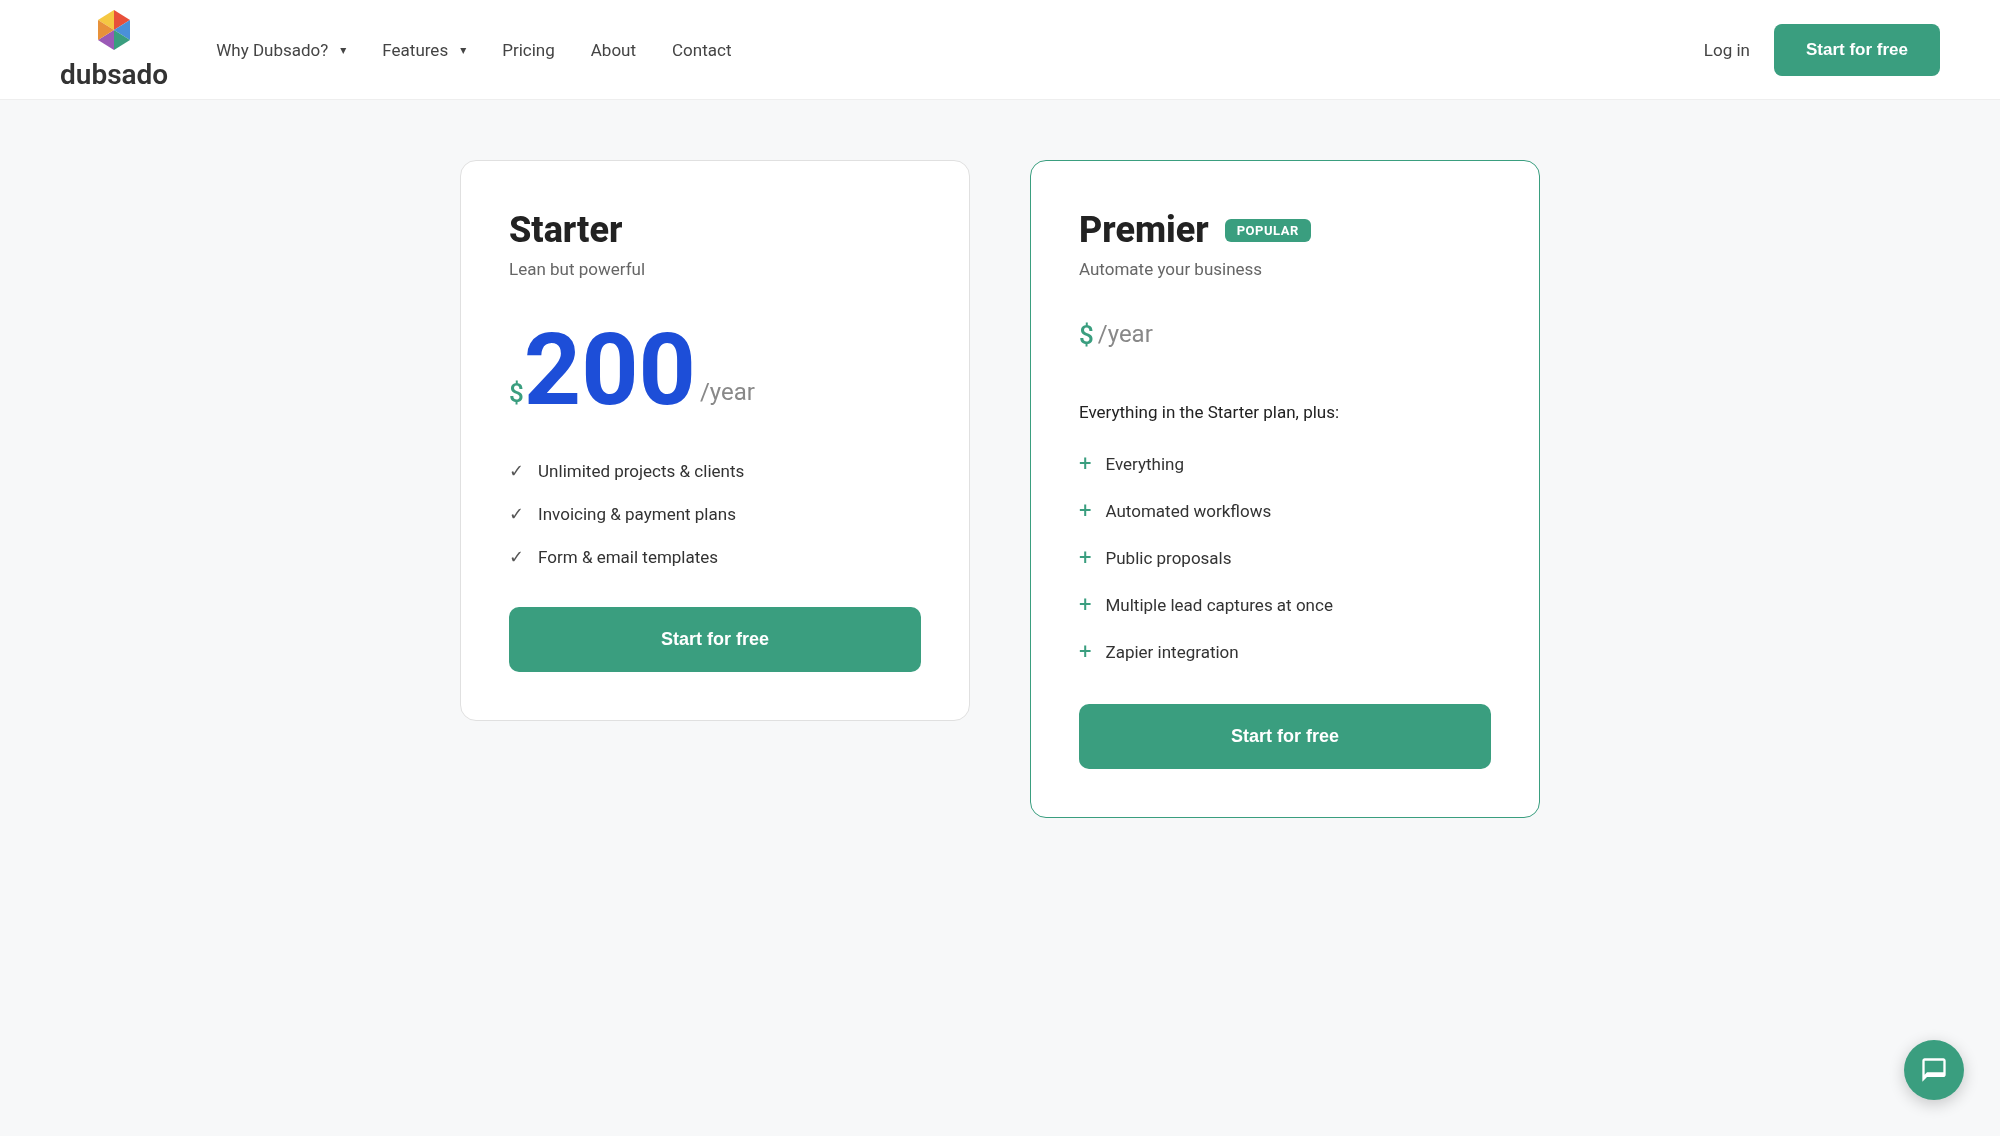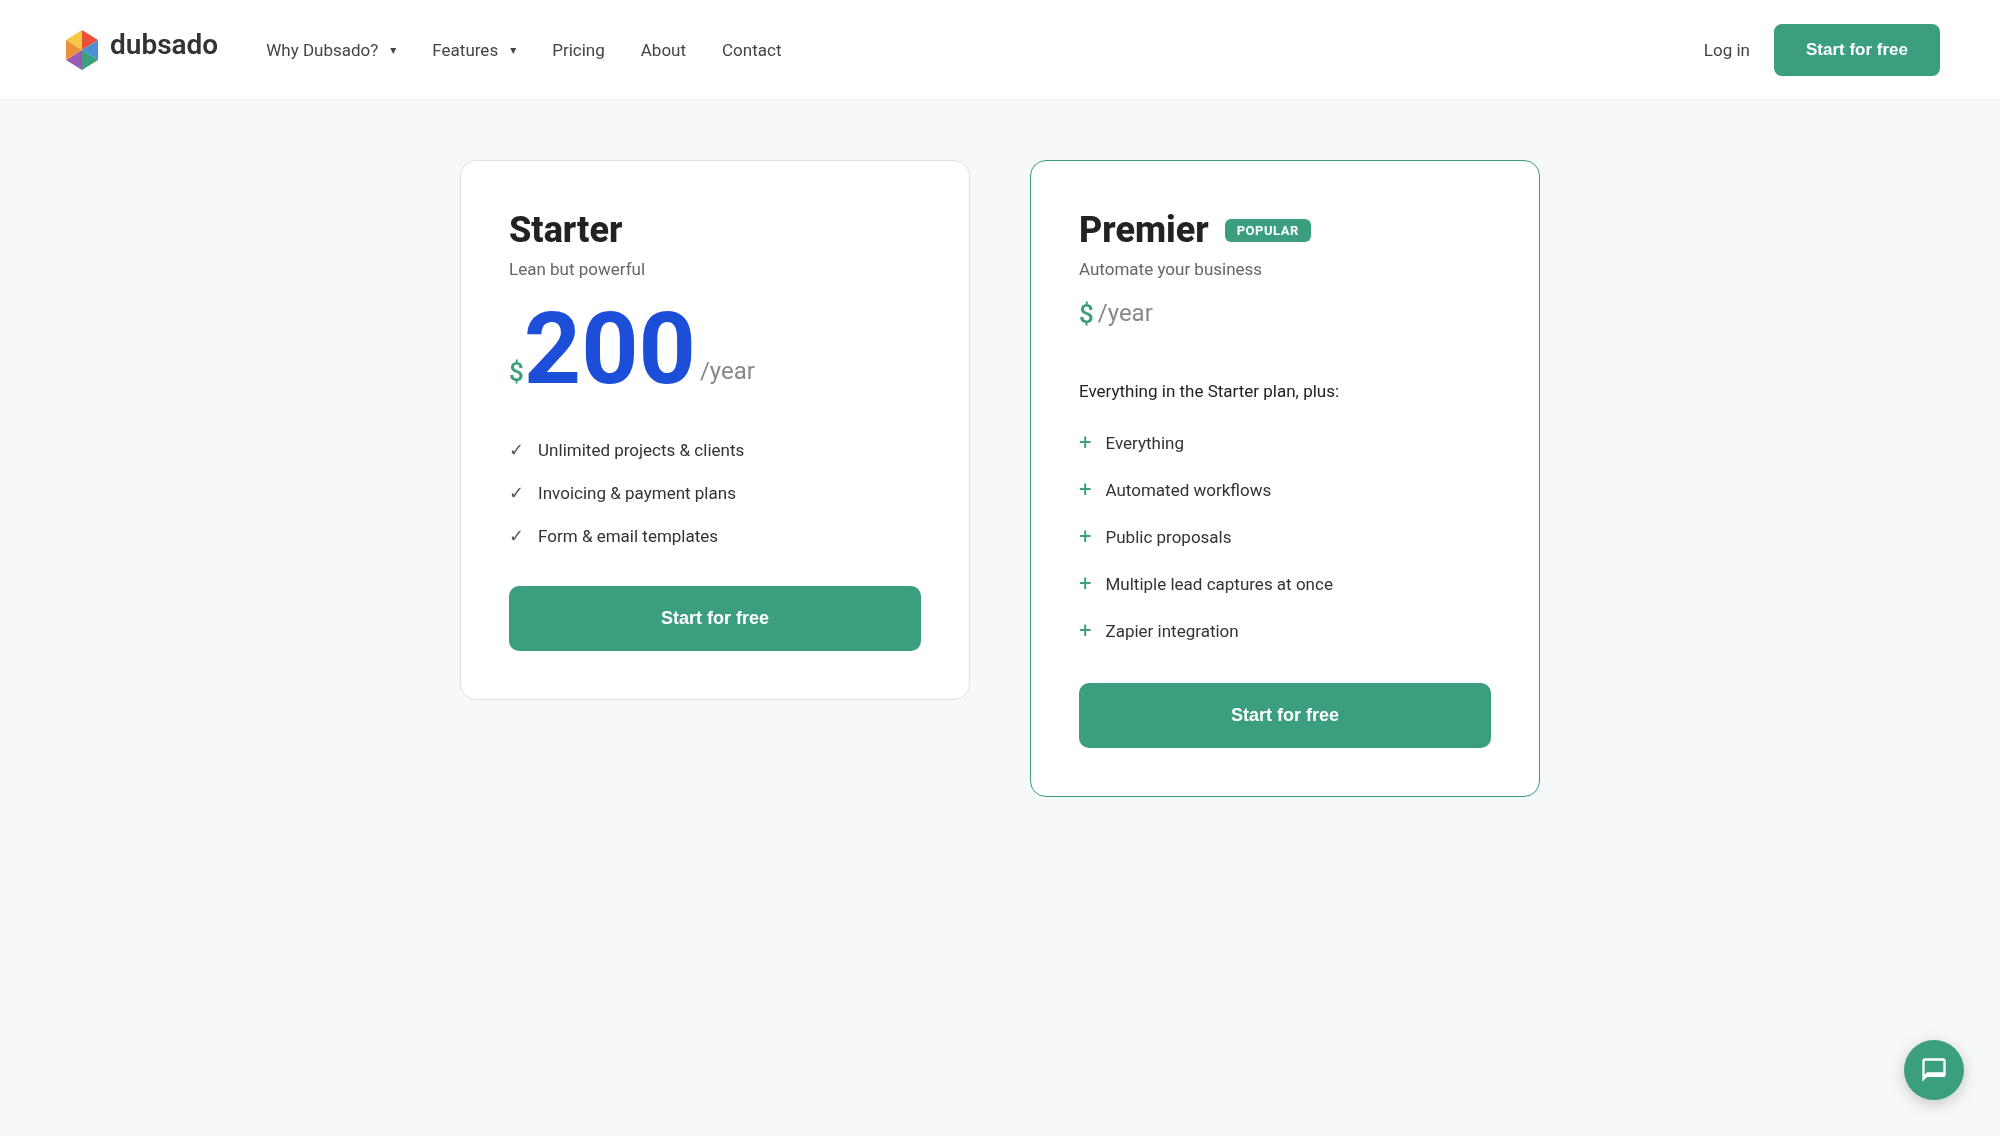--- a/index.html
+++ b/index.html
@@ -9,21 +9,21 @@
     nav {
       display: flex;
       align-items: center;
       justify-content: space-between;
       padding: 0 60px;
       height: 100px;
       border-bottom: 1px solid #eee;
       background: #fff;
     }
     .nav-left { display: flex; align-items: center; gap: 48px; }
-    .logo { display: flex; gap: 6px; text-decoration: none; }
+    .logo { display: flex; align-items: center; gap: 6px; text-decoration: none; flex-direction: column; }
     .logo-icon {
       width: 44px; height: 44px;
     }
     .logo-text { font-size: 28px; font-weight: 600; color: #333; }
     .nav-links { display: flex; align-items: center; gap: 36px; }
     .nav-link {
       font-size: 17px; color: #444; text-decoration: none; cursor: pointer;
       display: flex; align-items: center; gap: 12px;
     }
     .nav-link .chevron { font-size: 12px; }
@@ -80,21 +80,21 @@
       color: #fff;
       font-size: 13px;
       font-weight: 700;
       padding: 4px 12px;
       border-radius: 6px;
       letter-spacing: 0.5px;
     }
     .plan-tagline {
       font-size: 17px;
       color: #666;
-      margin-bottom: 20px;
+      margin-bottom: 41px;
     }
 
     .price-container {
       display: flex;
       align-items: flex-end;
       margin-bottom: 40px;
     }
     .price-dollar {
       font-size: 26px;
       font-weight: 500;

